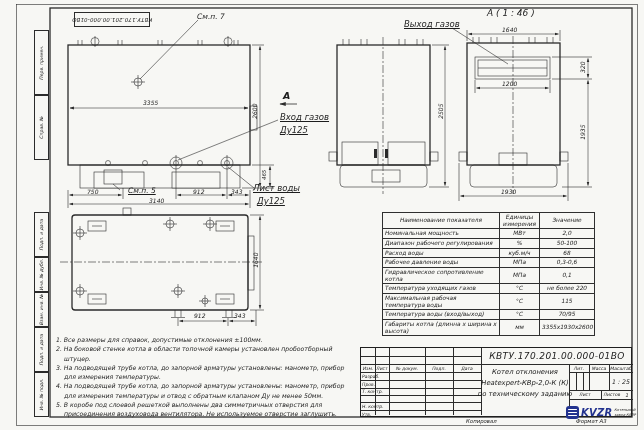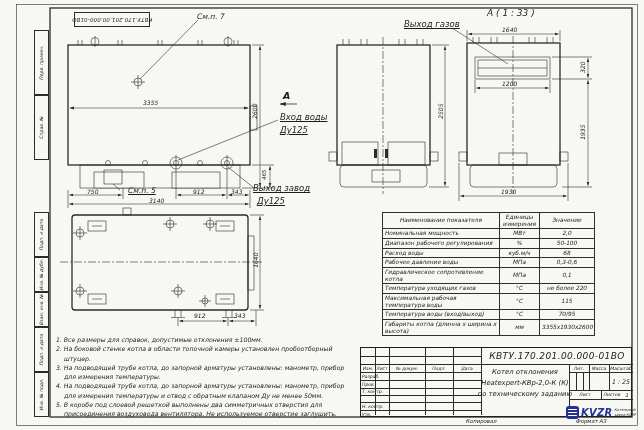--- a/index.html
+++ b/index.html
@@ -242,35 +242,35 @@
     </div>
 
   <div class="docbox">
       <span>КВТУ.170.201.00.000-01ВО</span>
     </div>
 
   <div class="t mid" style="left:197px;top:13px">См.п. 7</div>
   <div class="t" style="left:143px;top:100px">3355</div>
   <div class="t rot" style="left:240px;top:108px;width:30px">2600</div>
   <div class="t" style="left:283px;top:91px;font-size:9.5px;font-weight:bold">А</div>
-  <div class="t big u" style="left:280px;top:113px">Вход воды</div>
+  <div class="t big u" style="left:280px;top:113px">Вход газов</div>
   <div class="t big u" style="left:280px;top:126px">Ду125</div>
   <div class="t rot" style="left:254px;top:172px;width:22px;font-size:5.4px">465</div>
-  <div class="t big u" style="left:253px;top:184px">Выход завод</div>
+  <div class="t big u" style="left:253px;top:184px">Лист воды</div>
   <div class="t big u" style="left:257px;top:197px">Ду125</div>
   <div class="t" style="left:87px;top:189px">750</div>
   <div class="t mid u" style="left:128px;top:187px">См.п. 5</div>
   <div class="t" style="left:193px;top:189px">912</div>
   <div class="t" style="left:231px;top:189px">343</div>
   <div class="t" style="left:149px;top:198px">3140</div>
   <div class="t rot" style="left:241px;top:257px;width:30px">1640</div>
   <div class="t" style="left:194px;top:313px">912</div>
   <div class="t" style="left:234px;top:313px">343</div>
   <div class="t rot" style="left:426px;top:108px;width:30px">2505</div>
-  <div class="t" style="left:487px;top:9px;font-size:9px">А ( 1 : 33 )</div>
+  <div class="t" style="left:487px;top:9px;font-size:9px">А ( 1 : 46 )</div>
   <div class="t big u" style="left:404px;top:20px">Выход газов</div>
   <div class="t" style="left:502px;top:27px">1640</div>
   <div class="t" style="left:502px;top:81px">1200</div>
   <div class="t rot" style="left:572px;top:64px;width:22px">320</div>
   <div class="t rot" style="left:568px;top:129px;width:30px">1935</div>
   <div class="t" style="left:501px;top:189px">1930</div>
 
   <table class="spec">
     <colgroup>
         <col style="width:117px">

